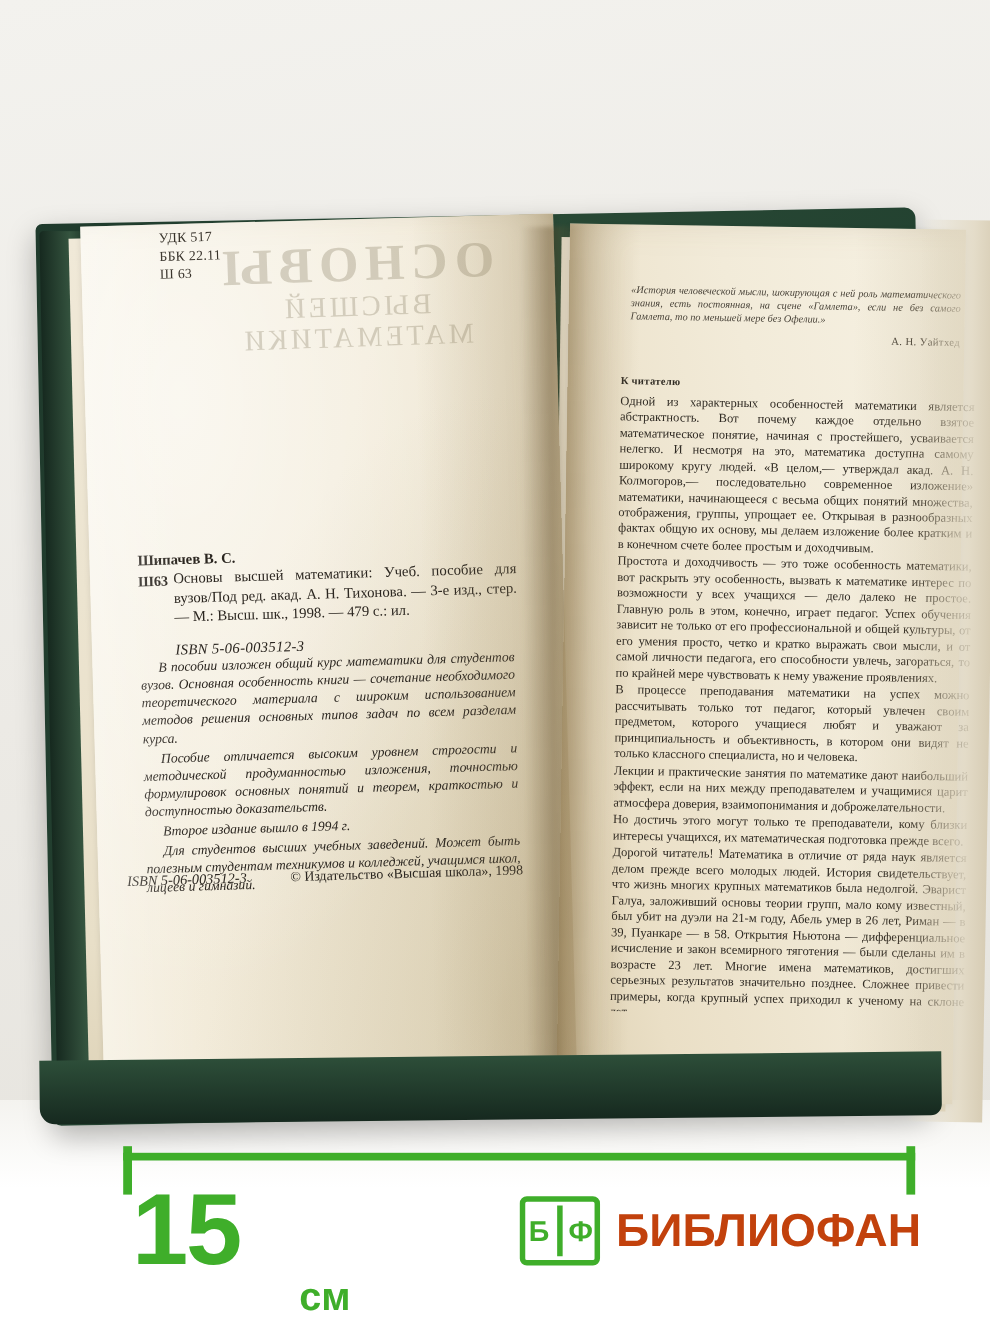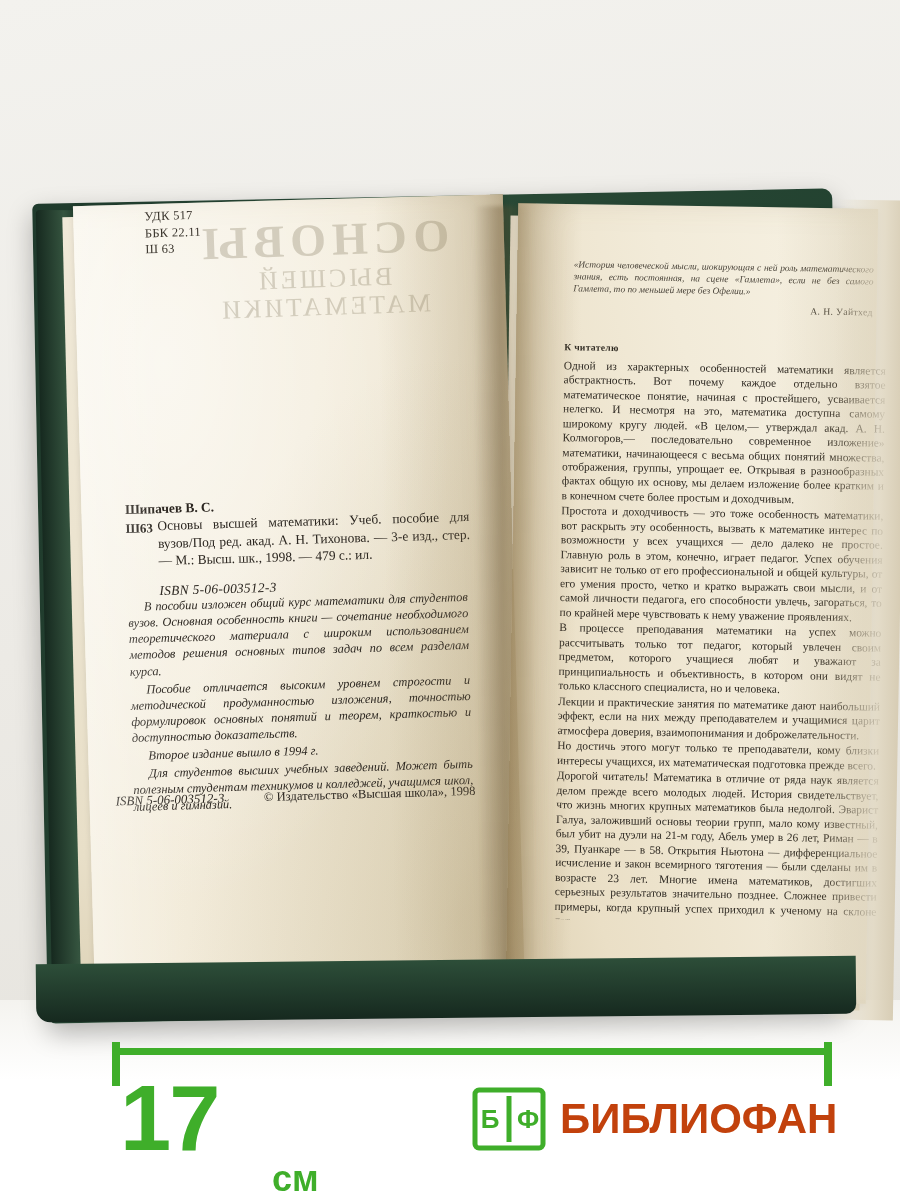--- a/index.html
+++ b/index.html
@@ -396,21 +396,21 @@
   <div class="right-fade"></div>
 
   <div class="cover-bottom-strip"></div>
 
   <div class="scale-area">
     <div class="scale-bar">
       <div class="cap-left"></div>
       <div class="rule"></div>
       <div class="cap-right"></div>
     </div>
-    <div class="scale-number">17</div>
+    <div class="scale-number">15</div>
     <div class="scale-unit">см</div>
 
     <div class="brand">
       <div class="brand-mark">
         <svg viewBox="0 0 74 74" width="74" height="74" aria-hidden="true">
           <rect x="3" y="8" width="68" height="58" rx="4" fill="none" stroke="#3FAE2A" stroke-width="5"></rect>
           <line x1="37" y1="14" x2="37" y2="60" stroke="#3FAE2A" stroke-width="5"></line>
           <text x="18" y="46" font-family="Liberation Sans, sans-serif" font-size="26" font-weight="bold" fill="#3FAE2A" text-anchor="middle">Б</text>
           <text x="56" y="46" font-family="Liberation Sans, sans-serif" font-size="26" font-weight="bold" fill="#3FAE2A" text-anchor="middle">Ф</text>
         </svg>

